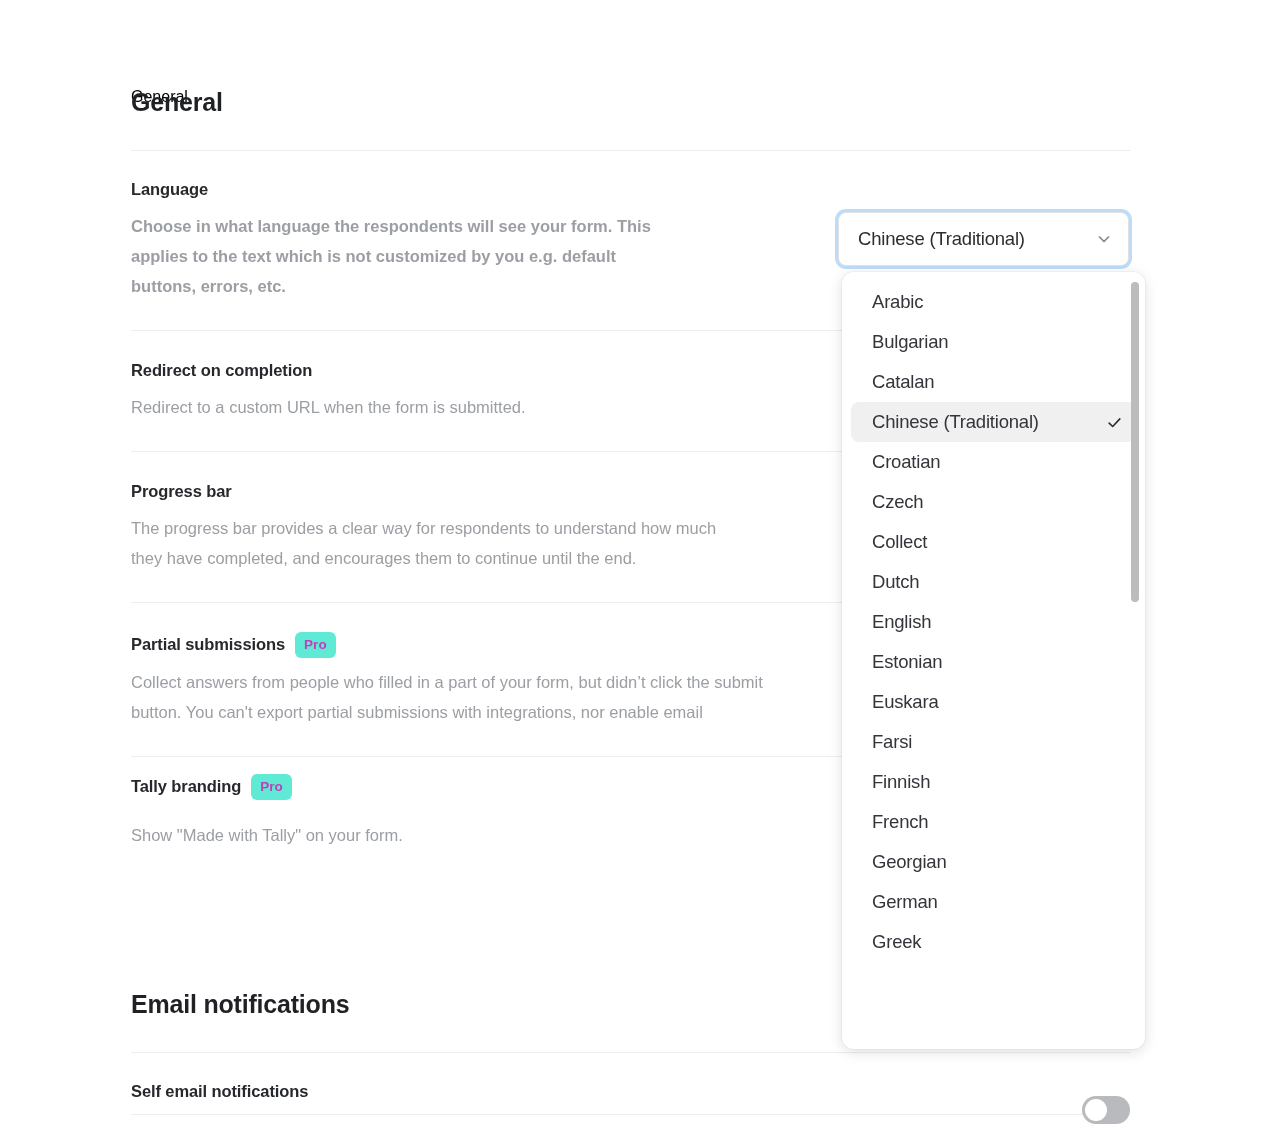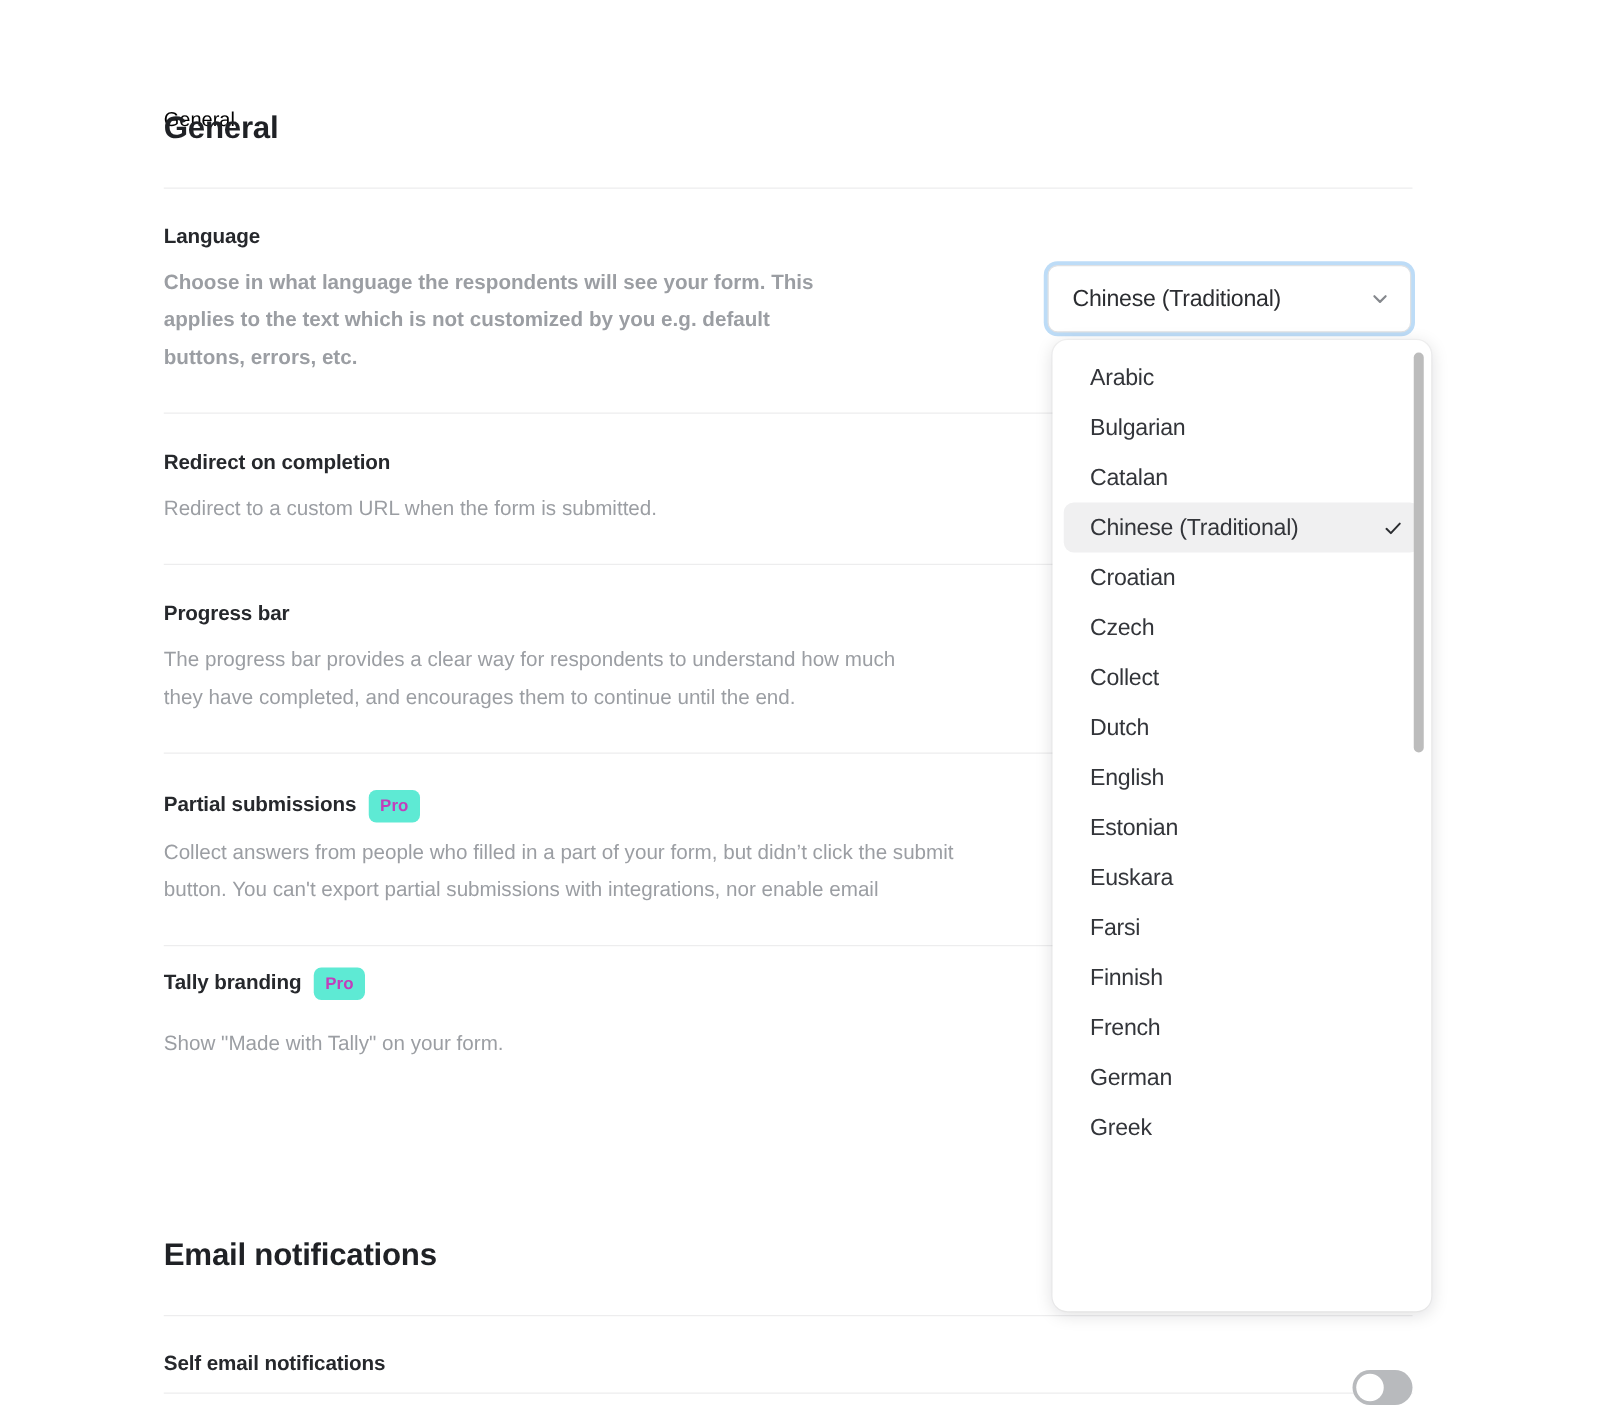--- a/index.html
+++ b/index.html
@@ -298,20 +298,23 @@
         <div class="dd-item">
           <span class="label">Farsi</span>
         </div>
         <div class="dd-item">
           <span class="label">Finnish</span>
         </div>
         <div class="dd-item">
           <span class="label">French</span>
         </div>
         <div class="dd-item">
+          <span class="label">Georgian</span>
+        </div>
+        <div class="dd-item">
           <span class="label">German</span>
         </div>
         <div class="dd-item">
           <span class="label">Greek</span>
         </div>
         <div class="dd-item"></div>
       </div>
     <div class="dd-scrollbar">
       <div class="dd-thumb"></div>
     </div>

